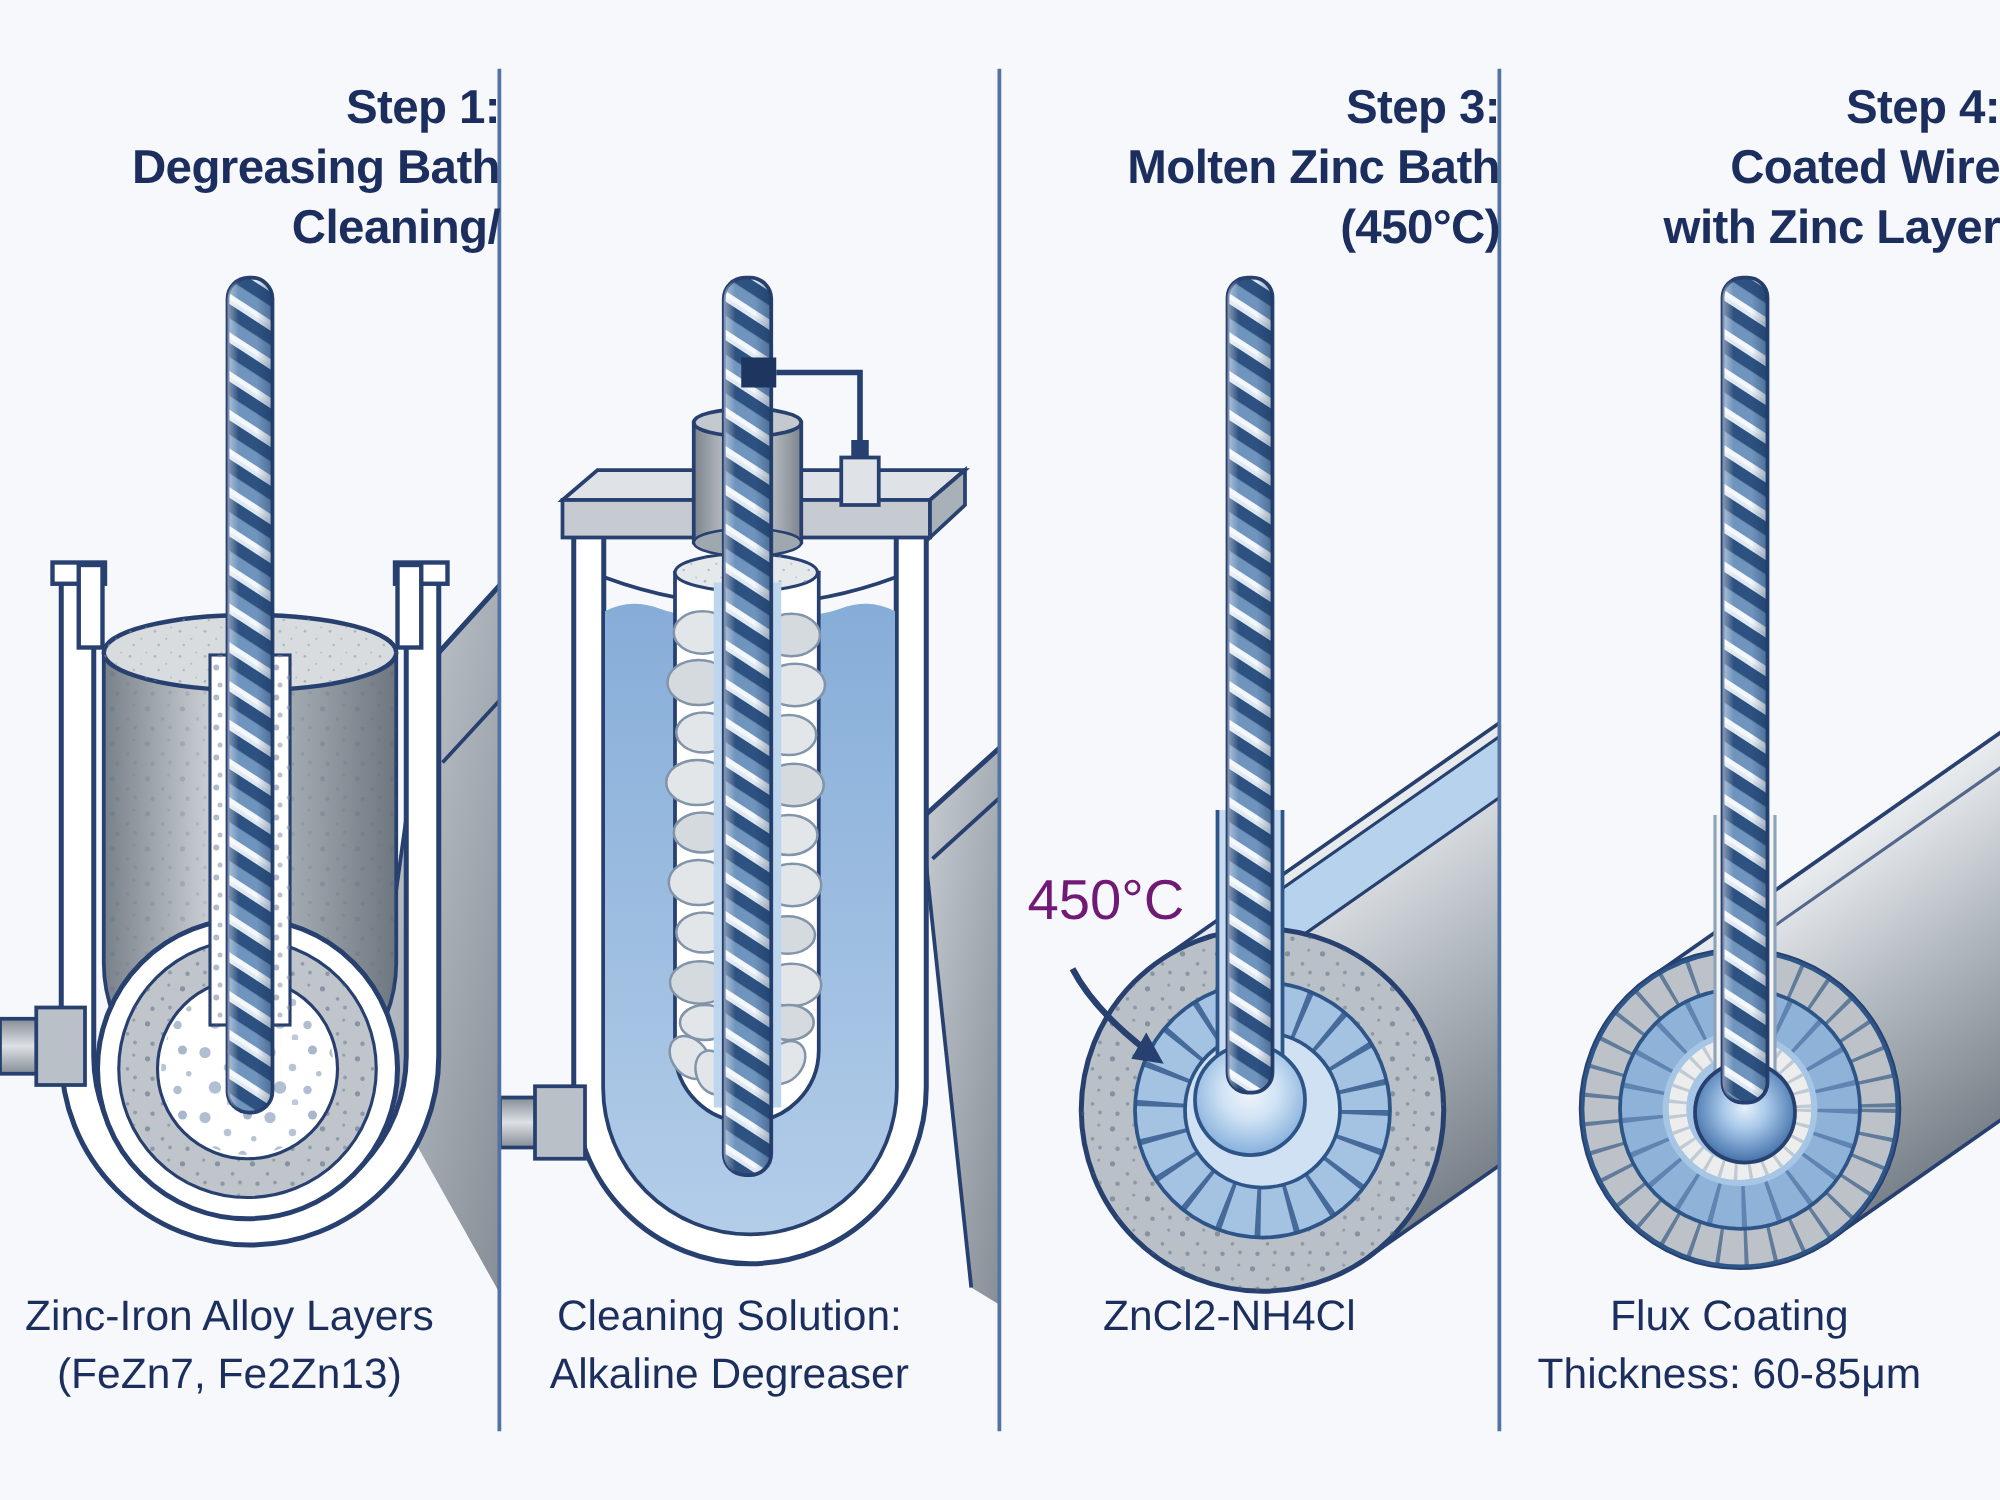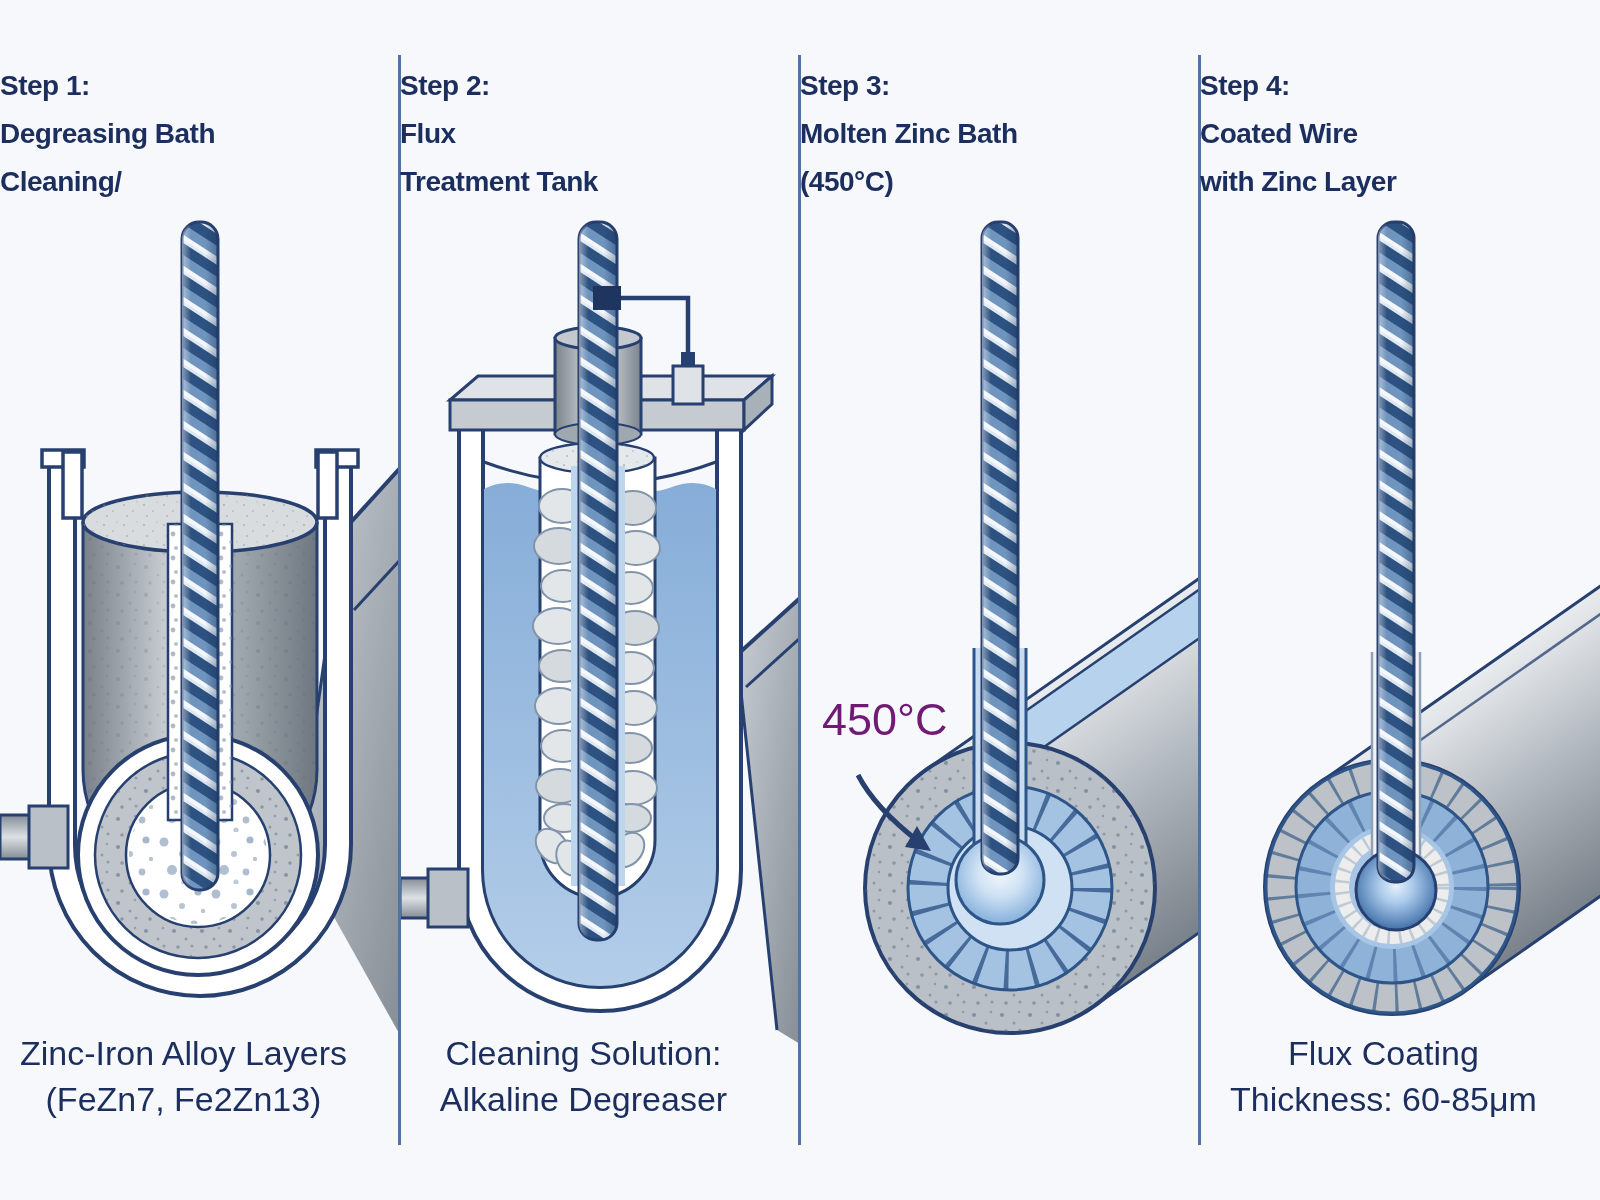--- a/index.html
+++ b/index.html
@@ -4,22 +4,22 @@
 <style>
   html,body{margin:0;padding:0;background:#e9ebee;}
   .stage{
     position:relative;width:1600px;height:1200px;margin:0 auto;
     background:#f7f8fb;overflow:hidden;
     font-family:"Liberation Sans",sans-serif;color:#1b2e5d;
   }
   .divider{position:absolute;top:55px;height:1090px;width:3px;background:#5373a3;}
   .panel-art{position:absolute;top:0;width:400px;height:1200px;}
   .header{
-    position:absolute;top:62px;width:400px;text-align:left;
-    font-size:28px;font-weight:700;line-height:48px;color:#1b2e5d;letter-spacing:-.5px;
+    position:absolute;top:62px;width:400px;text-align:right;
+    font-size:38px;font-weight:700;line-height:48px;color:#1b2e5d;letter-spacing:-.5px;
   }
   .caption{
     position:absolute;top:1030px;width:367px;text-align:center;
     font-size:34px;font-weight:500;line-height:46px;color:#1b2e5d;
   }
   .temp-label{
     position:absolute;left:822px;top:694px;width:160px;
     font-size:45px;font-weight:500;color:#701a75;text-align:left;
   }
 </style>
@@ -286,25 +286,20 @@
 
   <div class="divider" style="left:398px"></div>
   <div class="divider" style="left:798px"></div>
   <div class="divider" style="left:1198px"></div>
 
   <div class="header" style="left:0">
     <div>Step 1:</div>
     <div>Degreasing Bath</div>
     <div>Cleaning/</div>
   </div>
-  <div class="header" style="left:400px">
-    <div>Step 2:</div>
-    <div>Flux</div>
-    <div>Treatment Tank</div>
-  </div>
   <div class="header" style="left:800px">
     <div>Step 3:</div>
     <div>Molten Zinc Bath</div>
     <div>(450°C)</div>
   </div>
   <div class="header" style="left:1200px">
     <div>Step 4:</div>
     <div>Coated Wire</div>
     <div>with Zinc Layer</div>
   </div>
@@ -313,19 +308,20 @@
 
   <div class="caption" style="left:0">
     <div>Zinc-Iron Alloy Layers</div>
     <div>(FeZn7, Fe2Zn13)</div>
   </div>
   <div class="caption" style="left:400px">
     <div>Cleaning Solution:</div>
     <div>Alkaline Degreaser</div>
   </div>
   <div class="caption" style="left:800px">
+    <div>ZnCl2-NH4Cl</div>
   </div>
   <div class="caption" style="left:1200px">
     <div>Flux Coating</div>
     <div>Thickness: 60-85μm</div>
   </div>
 
 </div>
 
 </body></html>

